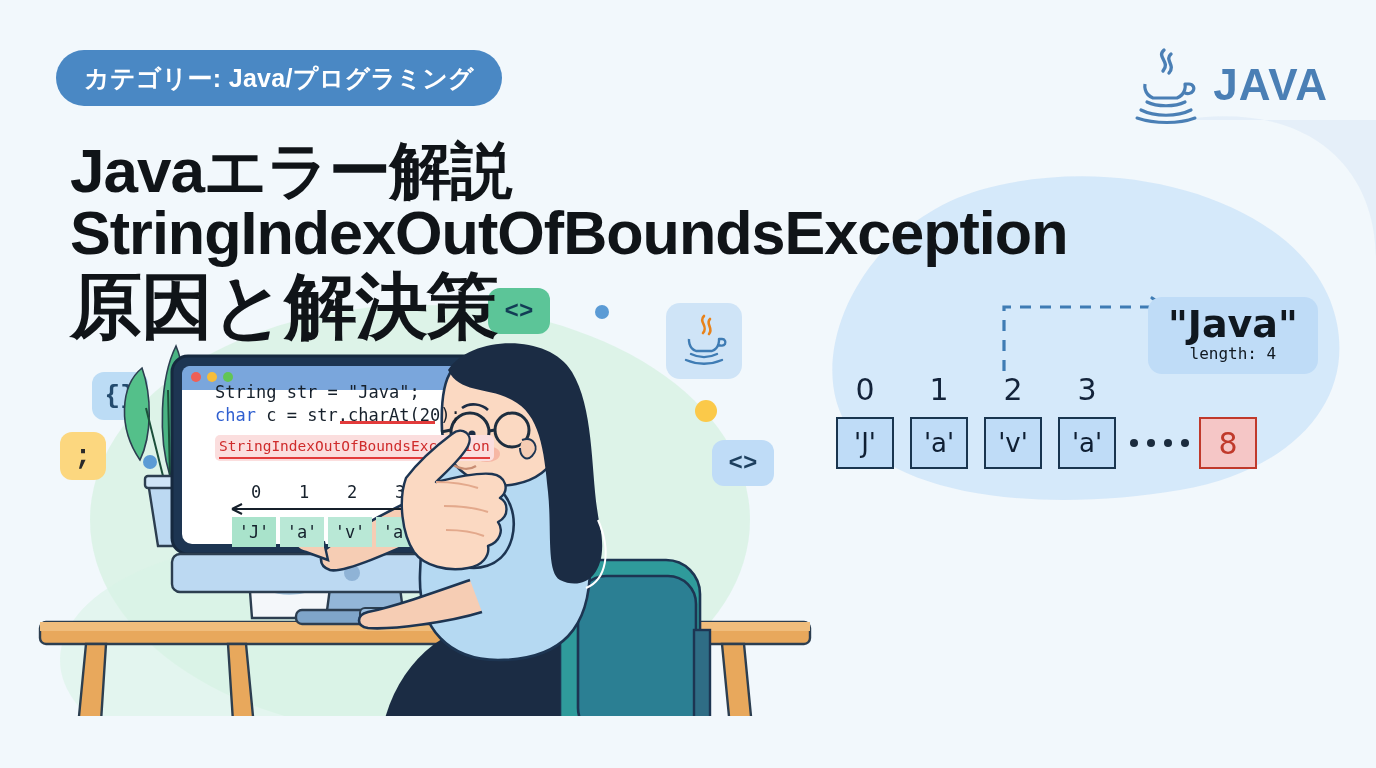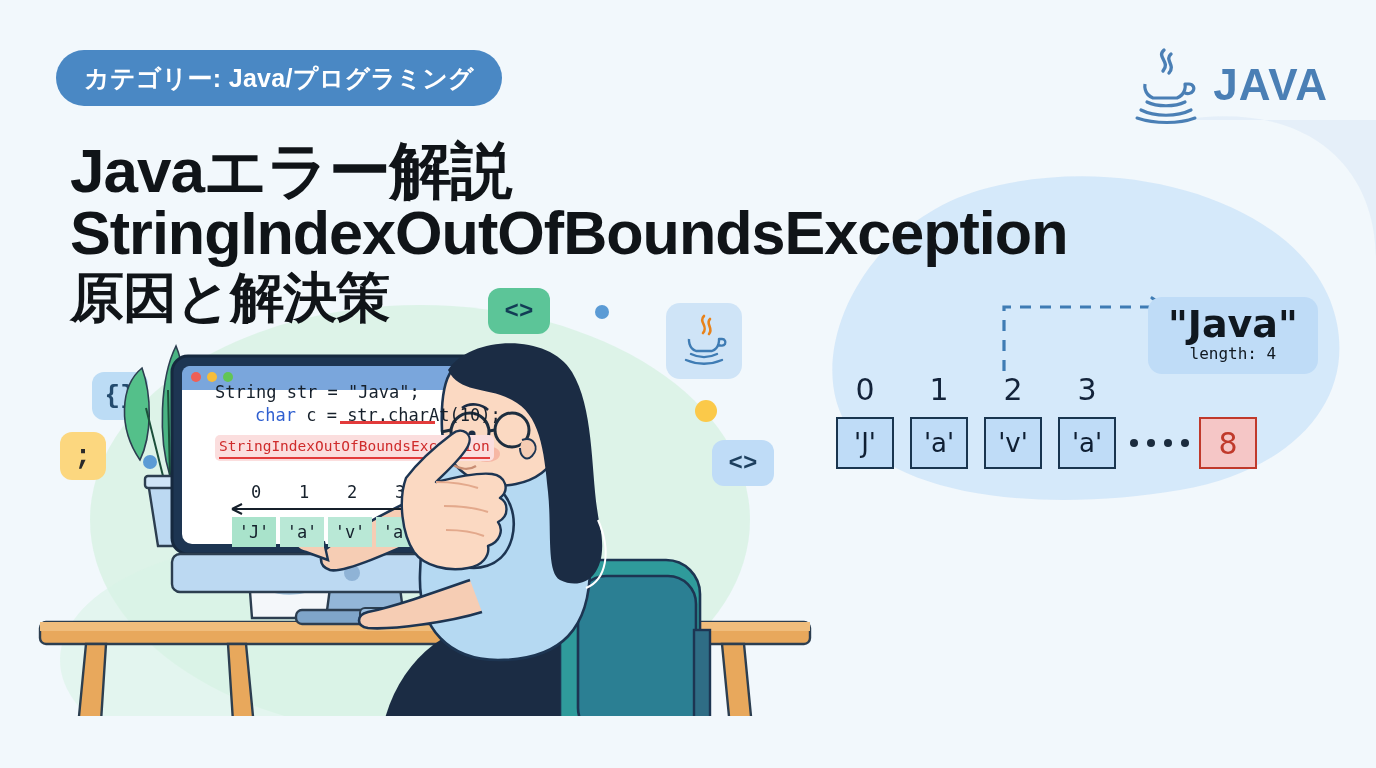--- a/index.html
+++ b/index.html
@@ -35,21 +35,21 @@
   .title{
     position:absolute; left:70px; top:140px;
     color:#101418; font-weight:bold;
     line-height:1.0;
     letter-spacing:-1px;
     z-index:6;
   }
   .title .l1{ font-size:62px; display:block; }
   .title .l2{ font-size:62px; display:block; margin-bottom:6px;
               width:1045px; transform:scaleX(.985); transform-origin:left center; white-space:nowrap;}
-  .title .l3{ font-size:54px; display:block; }
+  .title .l3{ font-size:72px; display:block; }
 
   
   .chip{
     position:absolute; border-radius:12px;
     display:flex; align-items:center; justify-content:center;
     font-weight:bold; color:#1f3a54;
   }
   .chip-braces{ left:92px; top:372px; width:56px; height:48px; background:#bcdcf5; font-size:26px; color:#234b6e;
     font-family:"Liberation Mono", monospace;}
   .chip-semi{ left:60px; top:432px; width:46px; height:48px; background:#fcd77f; font-size:28px; color:#2a2a2a;
@@ -262,21 +262,21 @@
       <ellipse cx="487" cy="124" rx="13" ry="8" fill="#f4ab9b" opacity="0.75"></ellipse>
       <path d="M452 134 C460 140 470 140 476 136" fill="none" stroke="#c98e74" stroke-width="2.2"></path>
 
       <path d="M522 110 C534 106 540 118 532 126 C526 132 520 126 520 118" fill="#f6cdb4" stroke="#1d3552" stroke-width="2"></path>
     </g>
   </svg>
 
   <div style="position:absolute; left:215px; top:381px; width:290px; z-index:5;">
     <div style="font-family:'DejaVu Sans Mono', monospace; font-size:17px; color:#16202b; line-height:1.35; white-space:nowrap;">String str = "Java";</div>
     <div style="font-family:'DejaVu Sans Mono', monospace; font-size:17px; line-height:1.35; white-space:nowrap;">
-      <span style="color:#2f5fd0;margin-left:40px;">char</span><span style="color:#16202b;"> c = str.charAt(10);</span>
+      <span style="color:#2f5fd0;">char</span><span style="color:#16202b;"> c = str.charAt(20);</span>
     </div>
     <div style="position:absolute; left:125px; top:40px; width:95px; height:2.5px; background:#e23b3b;"></div>
     <div style="margin-top:8px; background:#fbdede; border-radius:5px; padding:2px 4px; display:inline-block;">
       <span style="font-family:'DejaVu Sans Mono', monospace; font-size:14.5px; color:#cf2b2b; white-space:nowrap;">StringIndexOutOfBoundsException</span>
       <div style="height:2.5px; background:#e23b3b; margin-top:2px;"></div>
     </div>
   </div>
 
   <div style="position:absolute; left:232px; top:482px; z-index:5;">
     <div style="display:flex;">

